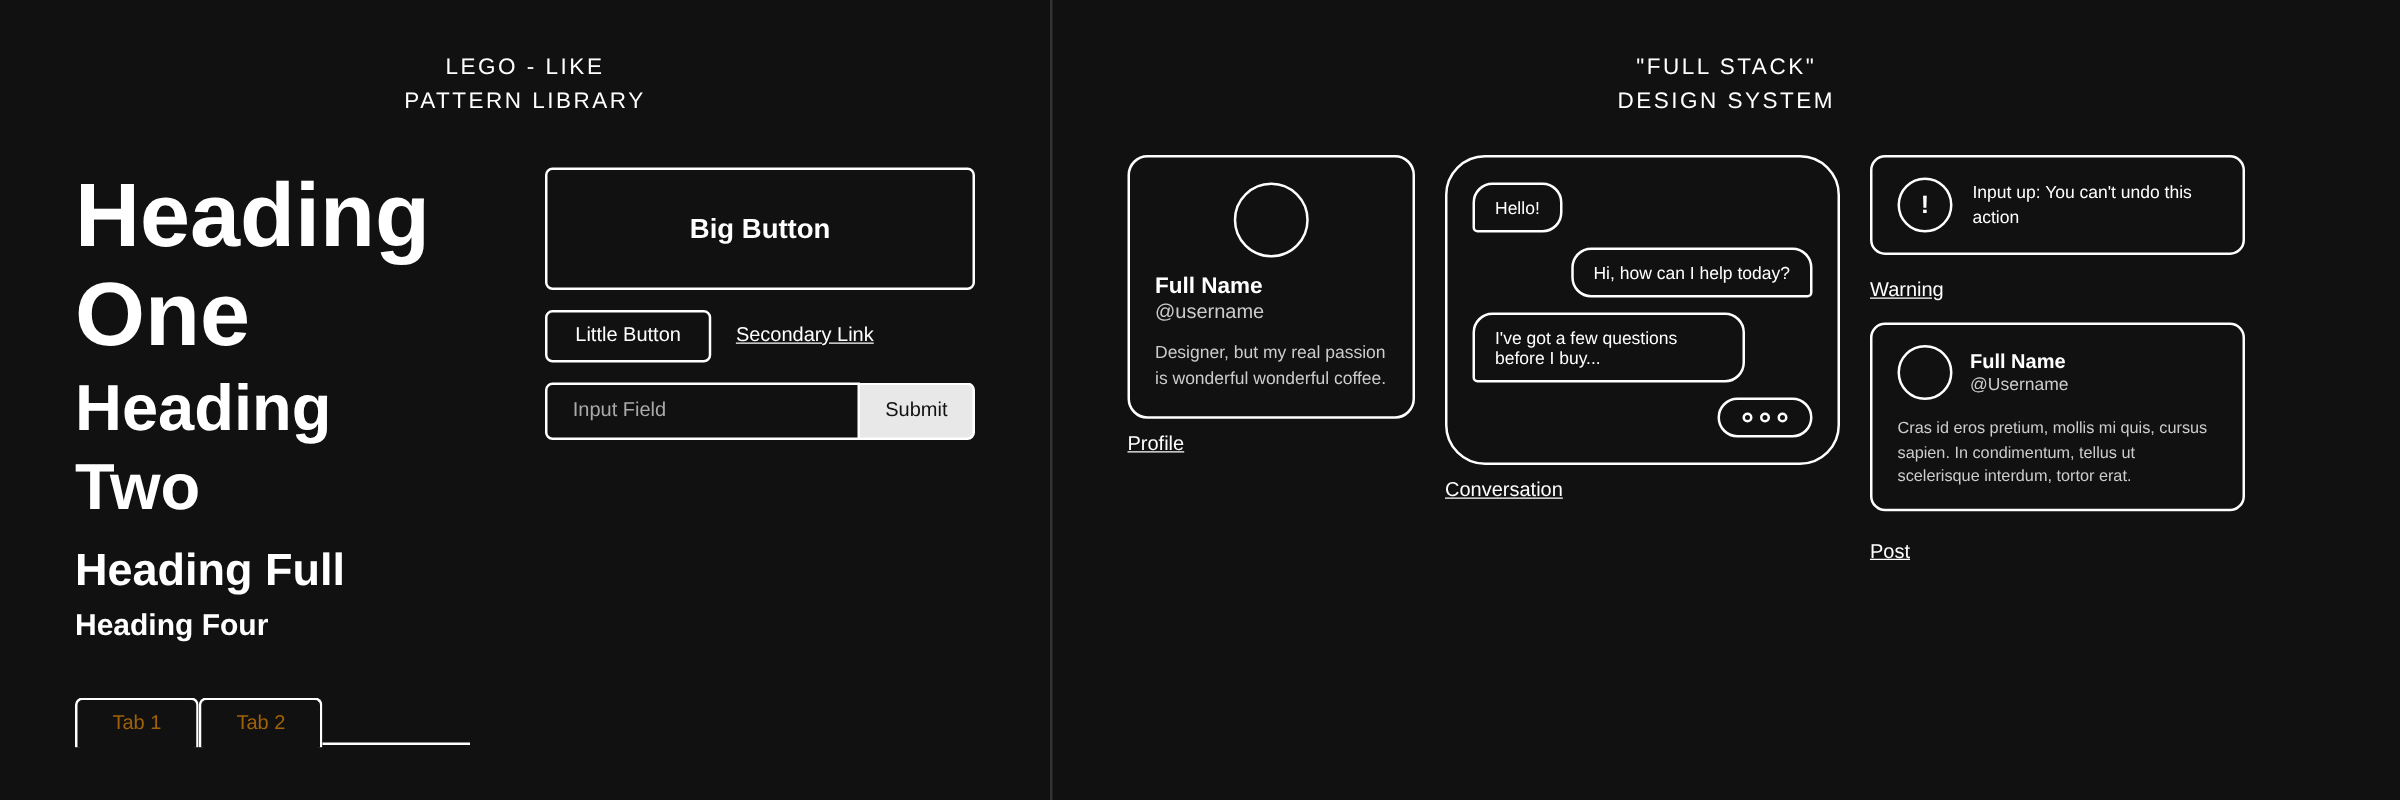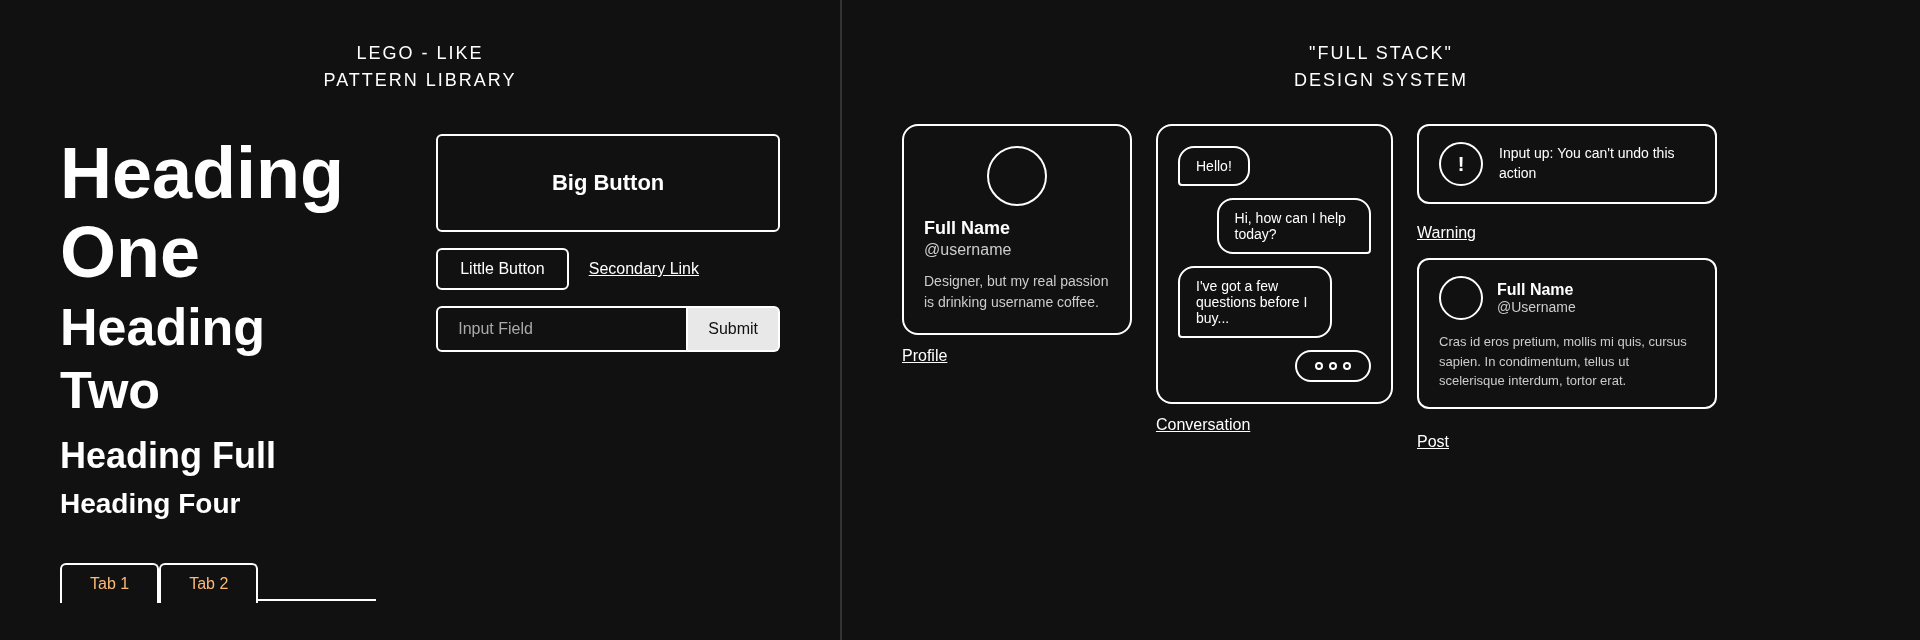--- a/index.html
+++ b/index.html
@@ -32,21 +32,21 @@
       color: #fff;
     }
 
     .headings-col {
       flex: 1;
     }
 
     .h1 { font-size: 72px; font-weight: bold; line-height: 1.1; margin-bottom: 4px; }
     .h2 { font-size: 52px; font-weight: bold; line-height: 1.2; margin-bottom: 12px; }
     .h3 { font-size: 36px; font-weight: bold; line-height: 1.3; margin-bottom: 4px; }
-    .h4 { font-size: 28px; font-weight: bold; line-height: 1.4; }
+    .h4 { font-size: 24px; font-weight: bold; line-height: 1.4; }
 
     .content-row {
       display: flex;
       flex-direction: row;
       gap: 60px;
       align-items: flex-start;
       margin-top: 10px;
     }
 
     .buttons-col {
@@ -126,21 +126,21 @@
       display: flex;
       align-items: flex-end;
       margin-top: auto;
       padding-top: 40px;
     }
 
     .tab {
       border: 2px solid #fff;
       border-bottom: none;
       background: transparent;
-      color: #fdba74;
+      color: #a16207;
       font-size: 16px;
       padding: 10px 28px;
       cursor: pointer;
       border-radius: 6px 6px 0 0;
     }
 
     .tabs-underline {
       flex: 1;
       height: 2px;
       background: linear-gradient(to right, #fff 200px, #444 200px);
@@ -235,22 +235,22 @@
 
     
     .conversation-card-wrap {
       display: flex;
       flex-direction: column;
       align-items: flex-start;
     }
 
     .conversation-card {
       border: 2px solid #fff;
-      border-radius: 16px;
-      width: 237px;
+      border-radius: 32px;
+      width: 316px;
       padding: 20px;
       display: flex;
       flex-direction: column;
       gap: 12px;
     }
 
     .chat-bubble-left {
       background: transparent;
       border: 2px solid #fff;
       border-radius: 16px 16px 16px 4px;
@@ -437,21 +437,21 @@
   <div class="right-title" style="white-space:pre-line;">"FULL STACK"
 DESIGN SYSTEM</div>
 
   <div class="cards-row">
 
     <div class="profile-card-wrap">
       <div class="profile-card">
         <div class="profile-avatar-placeholder"></div>
         <div class="profile-name">Full Name</div>
         <div class="profile-username">@username</div>
-        <div class="profile-bio">Designer, but my real passion is drinking username coffee.</div>
+        <div class="profile-bio">Designer, but my real passion is wonderful wonderful coffee.</div>
       </div>
       <div class="profile-label">Profile</div>
     </div>
 
     <div class="conversation-card-wrap">
       <div class="conversation-card">
         <div class="chat-bubble-left">Hello!</div>
         <div class="chat-bubble-right">Hi, how can I help today?</div>
         <div class="chat-bubble-left">I've got a few questions before I buy...</div>
         <div class="chat-dots">

